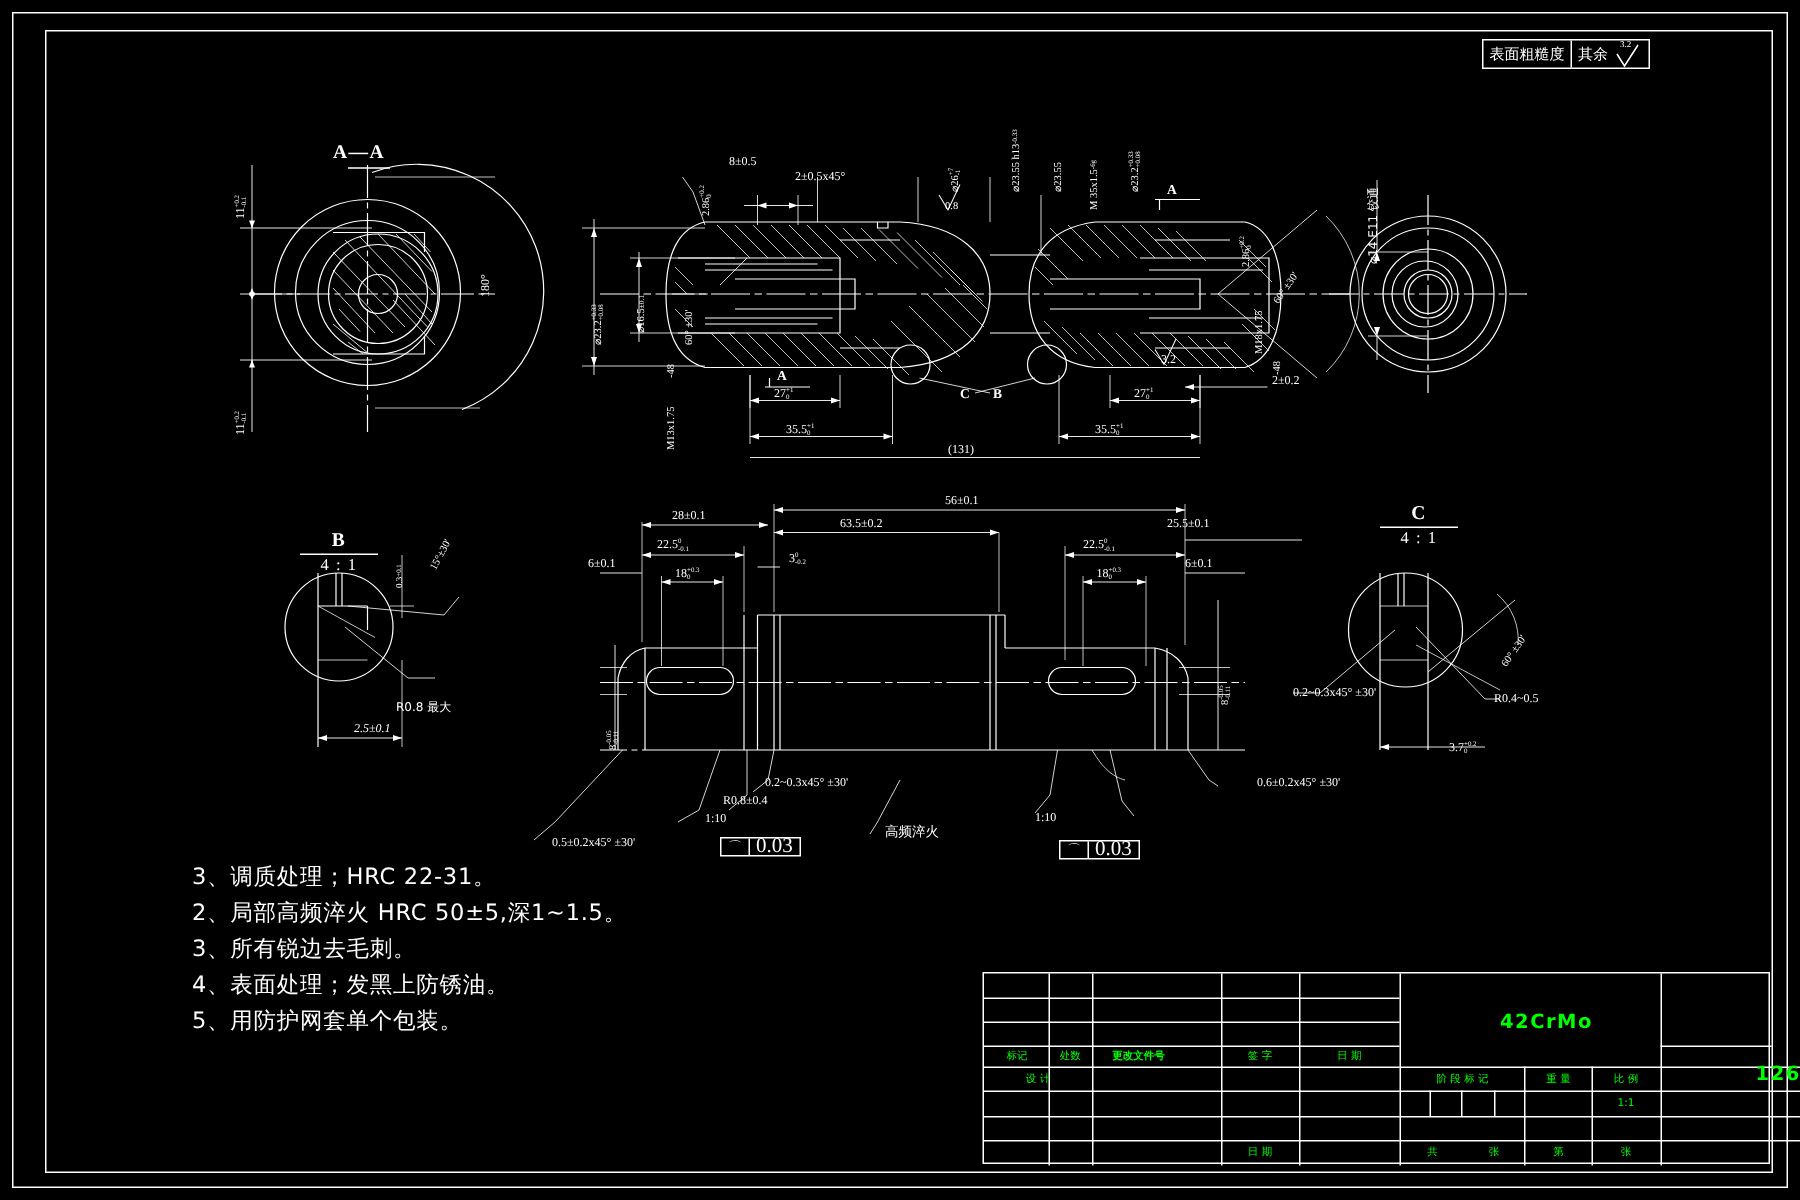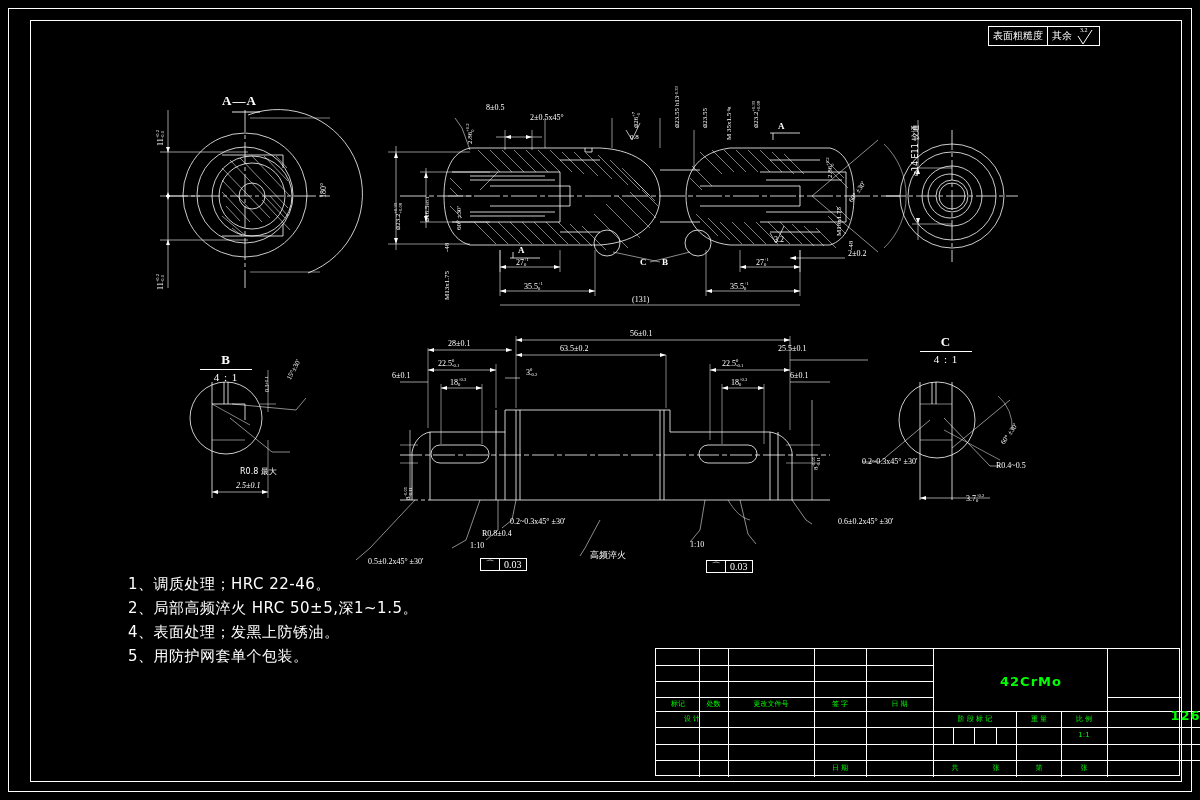--- a/index.html
+++ b/index.html
@@ -43,21 +43,21 @@
      font-family:"DejaVu Sans","Liberation Sans",sans-serif;
      display:flex;align-items:center;justify-content:center;}
   .gbig{font-size:13px !important;font-weight:bold;letter-spacing:1px;}
 
   .tolstack{display:inline-block;vertical-align:middle;font-size:4.6px;
      line-height:4.8px;text-align:left;}
   .fcf{position:absolute;border:1px solid #fff;height:13px;display:flex;
      align-items:center;box-sizing:border-box;}
   .fcf .s{width:18px;display:flex;align-items:center;justify-content:center;
      height:100%;border-right:1px solid #fff;}
-  .fcf .v{padding:0 4px;font-size:10px;}
+  .fcf .v{padding:0 4px;font-size:14px;}
   .viewlbl{position:absolute;text-align:center;}
   .viewlbl .nm{font-size:13px;font-weight:bold;letter-spacing:1px;}
   .viewlbl .sc{font-size:11px;border-top:1px solid #fff;padding-top:1px;
      margin-top:1px;letter-spacing:1px;}
 </style>
 </head>
 <body>
 
 <div id="sheet">
 
@@ -555,21 +555,21 @@
 
   <div class="viewlbl" style="left:200px;top:352px;width:52px;">
     <div class="nm">B</div>
     <div class="sc">4 : 1</div>
   </div>
   <div class="txt t6 rot" style="left:264px;top:392px;">
     <span>0.3</span><span class="tolstack">
       <span style="display:block">+0.1</span></span>
   </div>
   <div class="txt t7" style="left:286px;top:378px;transform:rotate(-62deg);transform-origin:0 0;">15°±30'</div>
-  <div class="txt t8 cn" style="left:240px;top:468px;">R0.8 最大</div>
+  <div class="txt t8 cn" style="left:264px;top:468px;">R0.8 最大</div>
   <div class="txt t8" style="left:236px;top:482px;font-style:italic;">2.5±0.1</div>
 
   <div class="viewlbl" style="left:920px;top:334px;width:52px;">
     <div class="nm">C</div>
     <div class="sc">4 : 1</div>
   </div>
   <div class="txt t8" style="left:862px;top:458px;">0.2~0.3x45°  ±30'</div>
   <div class="txt t8" style="left:996px;top:462px;">R0.4~0.5</div>
   <div class="txt t7" style="left:1000px;top:442px;transform:rotate(-55deg);transform-origin:0 0;">60° ±30'</div>
   <div class="txt t8" style="left:966px;top:494px;">
@@ -631,22 +631,23 @@
   <div class="fcf" style="left:480px;top:558px;">
     <span class="s t9">⌒</span>
     <span class="v">0.03</span>
   </div>
   <div class="fcf" style="left:706px;top:560px;">
     <span class="s t9">⌒</span>
     <span class="v">0.03</span>
   </div>
 
   <div id="tech">
-    <div>1、调质处理；HRC 22-46。</div>
+    <div>3、调质处理；HRC 22-31。</div>
     <div>2、局部高频淬火 HRC 50±5,深1~1.5。</div>
+    <div>3、所有锐边去毛刺。</div>
     <div>4、表面处理；发黑上防锈油。</div>
     <div>5、用防护网套单个包装。</div>
   </div>
 
   <div id="title-block">
 
     <div class="ln" style="left:0;top:16px;width:277px;height:1px;"></div>
     <div class="ln" style="left:0;top:32px;width:277px;height:1px;"></div>
     <div class="ln" style="left:0;top:48px;width:277px;height:1px;"></div>
     <div class="ln" style="left:0;top:62px;width:277px;height:1px;"></div>
@@ -670,21 +671,21 @@
     <div class="ln" style="left:360px;top:62px;width:1px;height:66px;"></div>
     <div class="ln" style="left:405px;top:62px;width:1px;height:66px;"></div>
     <div class="ln" style="left:451px;top:0;width:1px;height:128px;"></div>
     <div class="ln" style="left:451px;top:48px;width:74px;height:1px;"></div>
 
     <div class="g gbig" style="left:300px;top:16px;width:150px;height:32px;">42CrMo</div>
     <div class="g gbig" style="left:455px;top:52px;width:215px;height:30px;">1269双头锥轴</div>
 
     <div class="g" style="left:2px;top:48px;width:40px;height:14px;">标记</div>
     <div class="g" style="left:44px;top:48px;width:27px;height:14px;">处数</div>
-    <div class="g" style="left:74px;top:48px;width:82px;height:14px;">更改文件号</div>
+    <div class="g" style="left:62px;top:48px;width:82px;height:14px;font-weight:bold;">更改文件号</div>
     <div class="g" style="left:160px;top:48px;width:48px;height:14px;">签 字</div>
     <div class="g" style="left:212px;top:48px;width:63px;height:14px;">日 期</div>
 
     <div class="g" style="left:2px;top:62px;width:68px;height:16px;">设 计</div>
     <div class="g" style="left:160px;top:111px;width:48px;height:16px;">日 期</div>
 
     <div class="g" style="left:279px;top:62px;width:80px;height:16px;">阶 段 标 记</div>
     <div class="g" style="left:362px;top:62px;width:42px;height:16px;text-align:right;">重 量</div>
     <div class="g" style="left:407px;top:62px;width:42px;height:16px;">比 例</div>
     <div class="g" style="left:407px;top:78px;width:42px;height:16px;">1:1</div>

